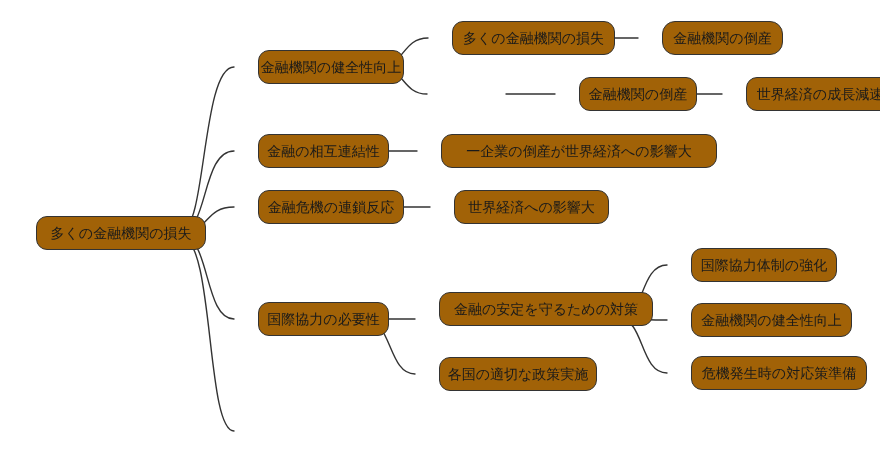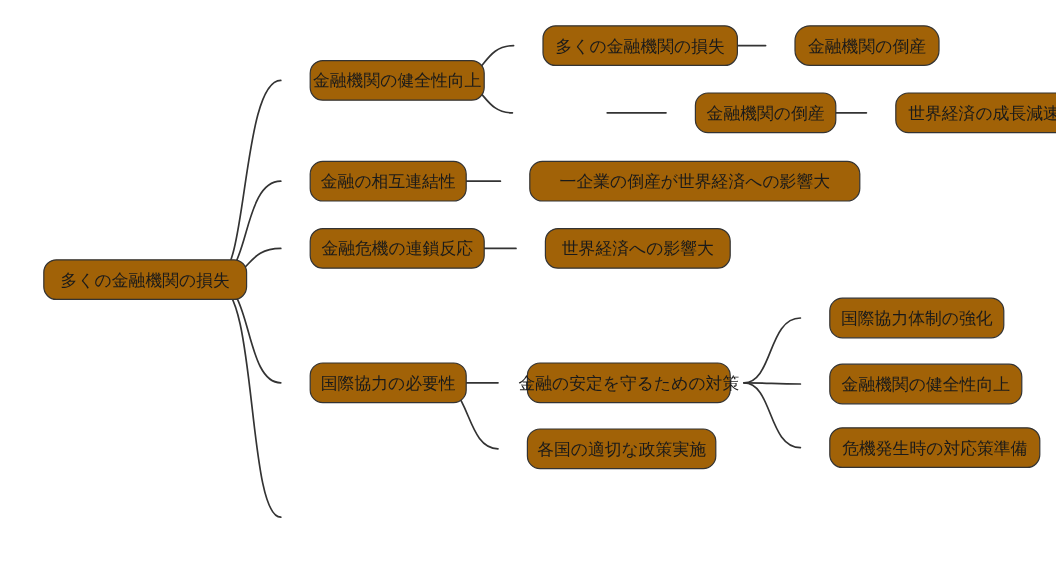--- a/index.html
+++ b/index.html
@@ -86,21 +86,21 @@
   <div class="node" style="left:234px; top:134px; width:131px; height:34px;">金融の相互連結性</div>
 
   <div class="node" style="left:417px; top:134px; width:276px; height:34px;">一企業の倒産が世界経済への影響大</div>
 
   <div class="node" style="left:430px; top:190px; width:155px; height:34px;">世界経済への影響大</div>
 
   <div class="node" style="left:234px; top:190px; width:146px; height:34px;">金融危機の連鎖反応</div>
 
   <div class="node" style="left:234px; top:302px; width:131px; height:34px;">国際協力の必要性</div>
 
-  <div class="node" style="left:415px; top:302px; width:170px; height:34px;">金融の安定を守るための対策</div>
+  <div class="node" style="left:415px; top:292px; width:214px; height:34px;">金融の安定を守るための対策</div>
 
   <div class="node" style="left:667px; top:248px; width:146px; height:34px;">国際協力体制の強化</div>
 
   <div class="node" style="left:667px; top:303px; width:161px; height:34px;">金融機関の健全性向上</div>
 
   <div class="node" style="left:667px; top:356px; width:176px; height:34px;">危機発生時の対応策準備</div>
 
   <div class="node" style="left:415px; top:357px; width:158px; height:34px;">各国の適切な政策実施</div>
 
 

